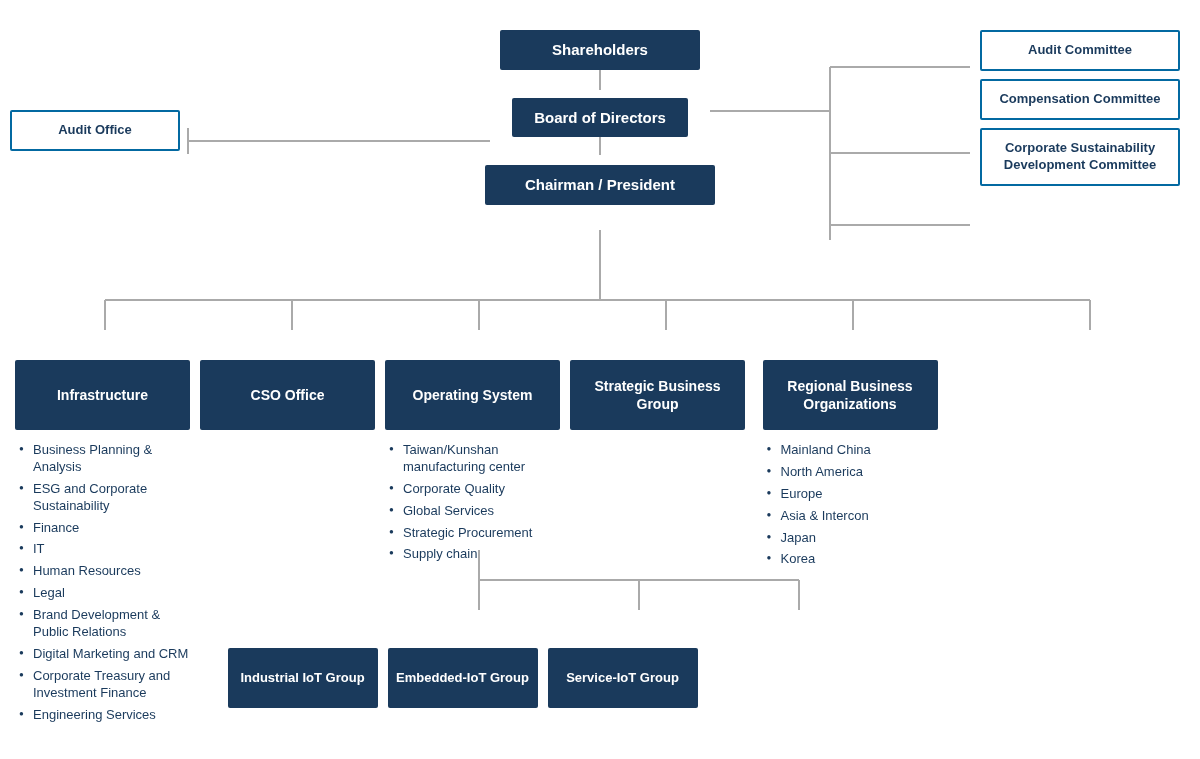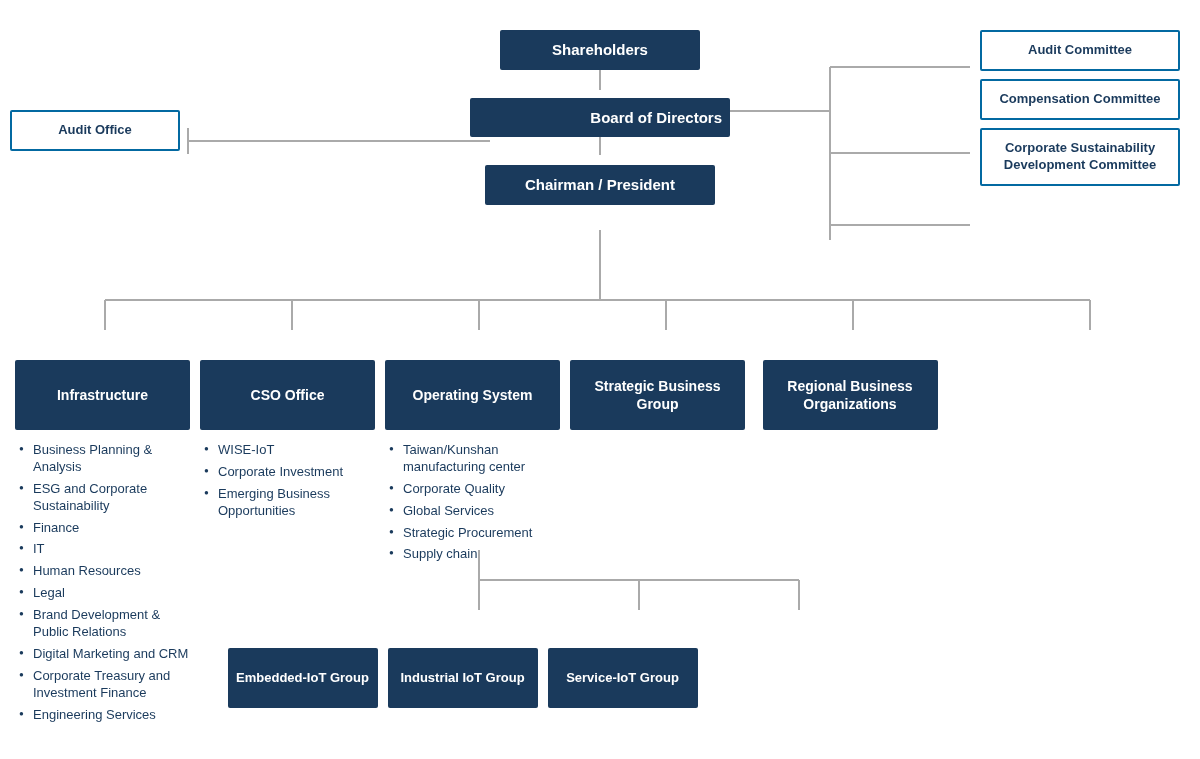--- a/index.html
+++ b/index.html
@@ -38,24 +38,23 @@
       border: 2px solid #0369a1;
       border-radius: 2px;
       line-height: 1.3;
     }
 
     .shareholders-box {
       width: 200px;
       font-size: 15px;
     }
     .board-box {
-      width: 260px;
+      width: 176px;
       font-size: 15px;
       margin-top: 10px;
-      text-align: right;
     }
     .chairman-box {
       width: 230px;
       font-size: 15px;
       margin-top: 10px;
     }
 
     
     .v-line {
       width: 2px;
@@ -272,64 +271,67 @@
             <li>Digital Marketing and CRM</li>
             <li>Corporate Treasury and Investment Finance</li>
             <li>Engineering Services</li>
           </ul>
         </div>
 
         <div class="dept-col" style="width:185px;">
           <div class="box-dark dept-header">
             <span>CSO Office</span>
           </div>
-          <ul class="dept-list">
-            <li>WISE-IoT</li>
-            <li>Corporate Investment</li>
-            <li>Emerging Business Opportunities</li>
-          </ul>
         </div>
 
         <div class="dept-col" style="width:185px; align-items:center;">
           <div class="box-dark dept-header">
             <span>Operating System</span>
           </div>
           <ul class="dept-list">
             <li>Taiwan/Kunshan manufacturing center</li>
             <li>Corporate Quality</li>
             <li>Global Services</li>
             <li>Strategic Procurement</li>
             <li>Supply chain</li>
           </ul>
 
           <div style="margin-top:80px; position:relative; width:490px; left:0px;">
 
             <div style="display:flex; gap:10px; justify-content:flex-start;">
               <div class="box-dark iot-header" style="width:150px; min-height:60px; font-size:13px;">
-                <span>Embedded-IoT Group</span>
+                <span>Industrial IoT Group</span>
               </div>
               <div class="box-dark iot-header" style="width:150px; min-height:60px; font-size:13px;">
-                <span>Industrial IoT Group</span>
+                <span>Embedded-IoT Group</span>
               </div>
               <div class="box-dark iot-header" style="width:150px; min-height:60px; font-size:13px;">
                 <span>Service-IoT Group</span>
               </div>
             </div>
           </div>
         </div>
 
         <div class="dept-col" style="width:185px;">
           <div class="box-dark dept-header">
             <span>Strategic Business Group</span>
           </div>
         </div>
 
         <div class="dept-col" style="width:200px;align-items:center;">
           <div class="box-dark dept-header">
             <span>Regional Business Organizations</span>
           </div>
+          <ul class="dept-list">
+            <li>Mainland China</li>
+            <li>North America</li>
+            <li>Europe</li>
+            <li>Asia &amp; Intercon</li>
+            <li>Japan</li>
+            <li>Korea</li>
+          </ul>
         </div>
 
       </div>
     </div>
 
   </div>
 </div>
 
 </body></html>

